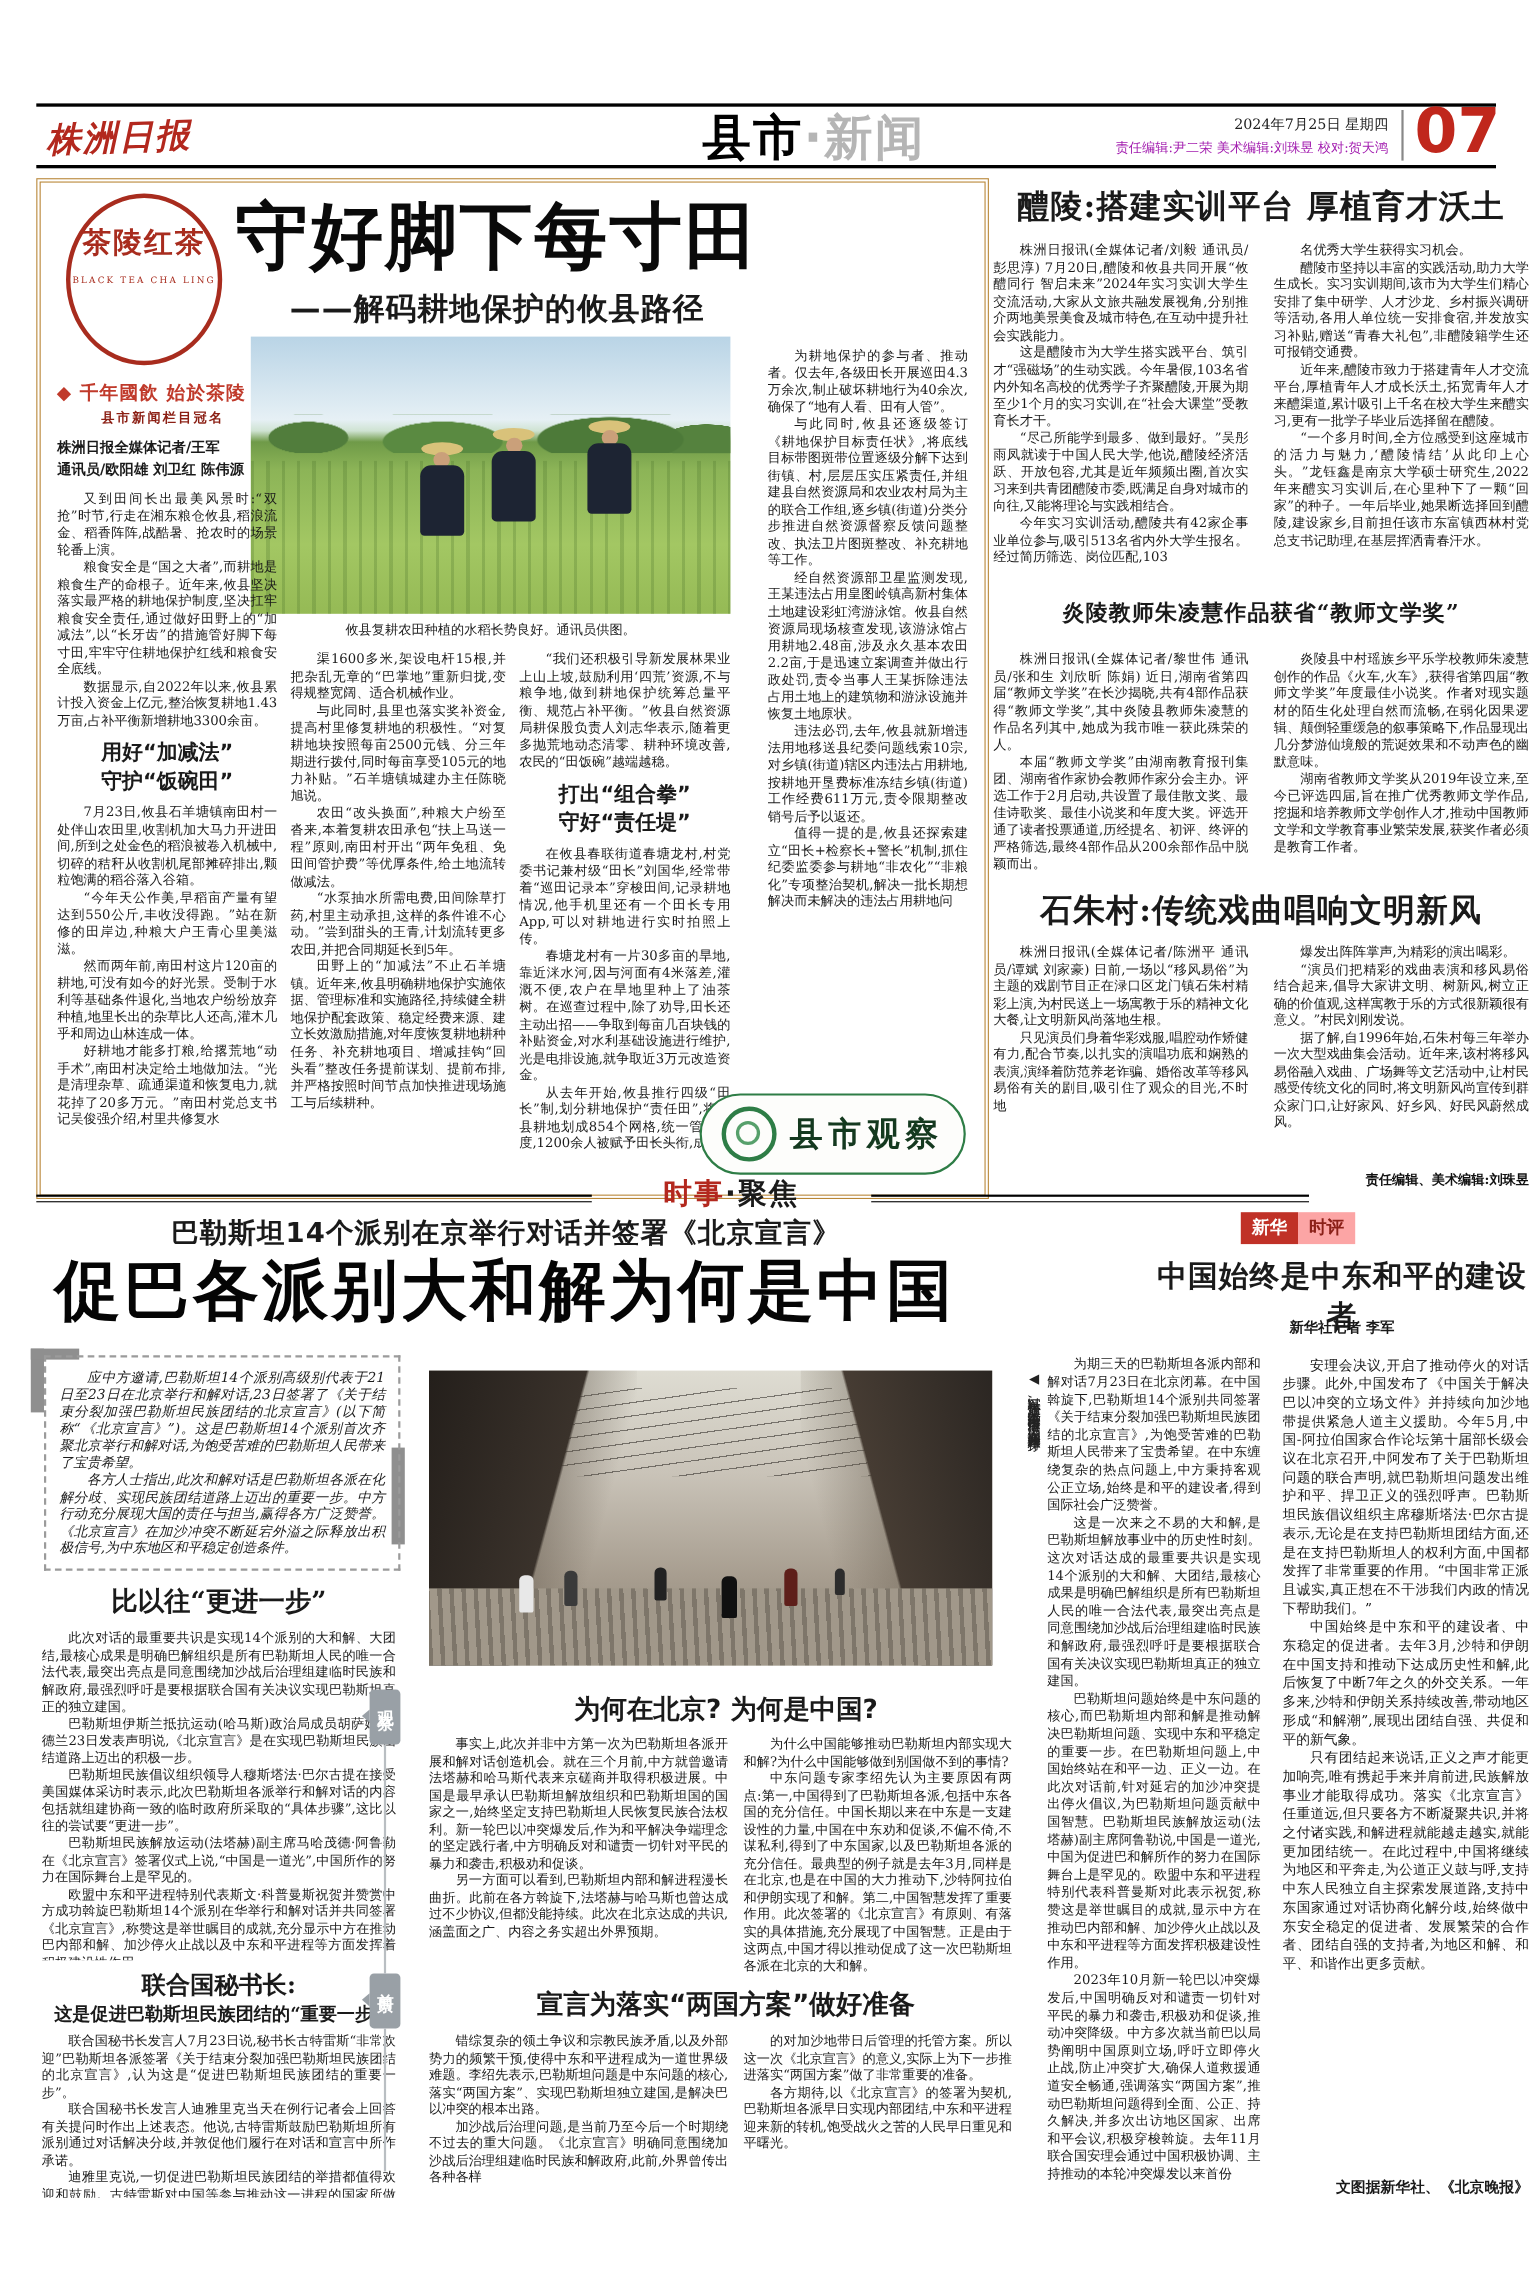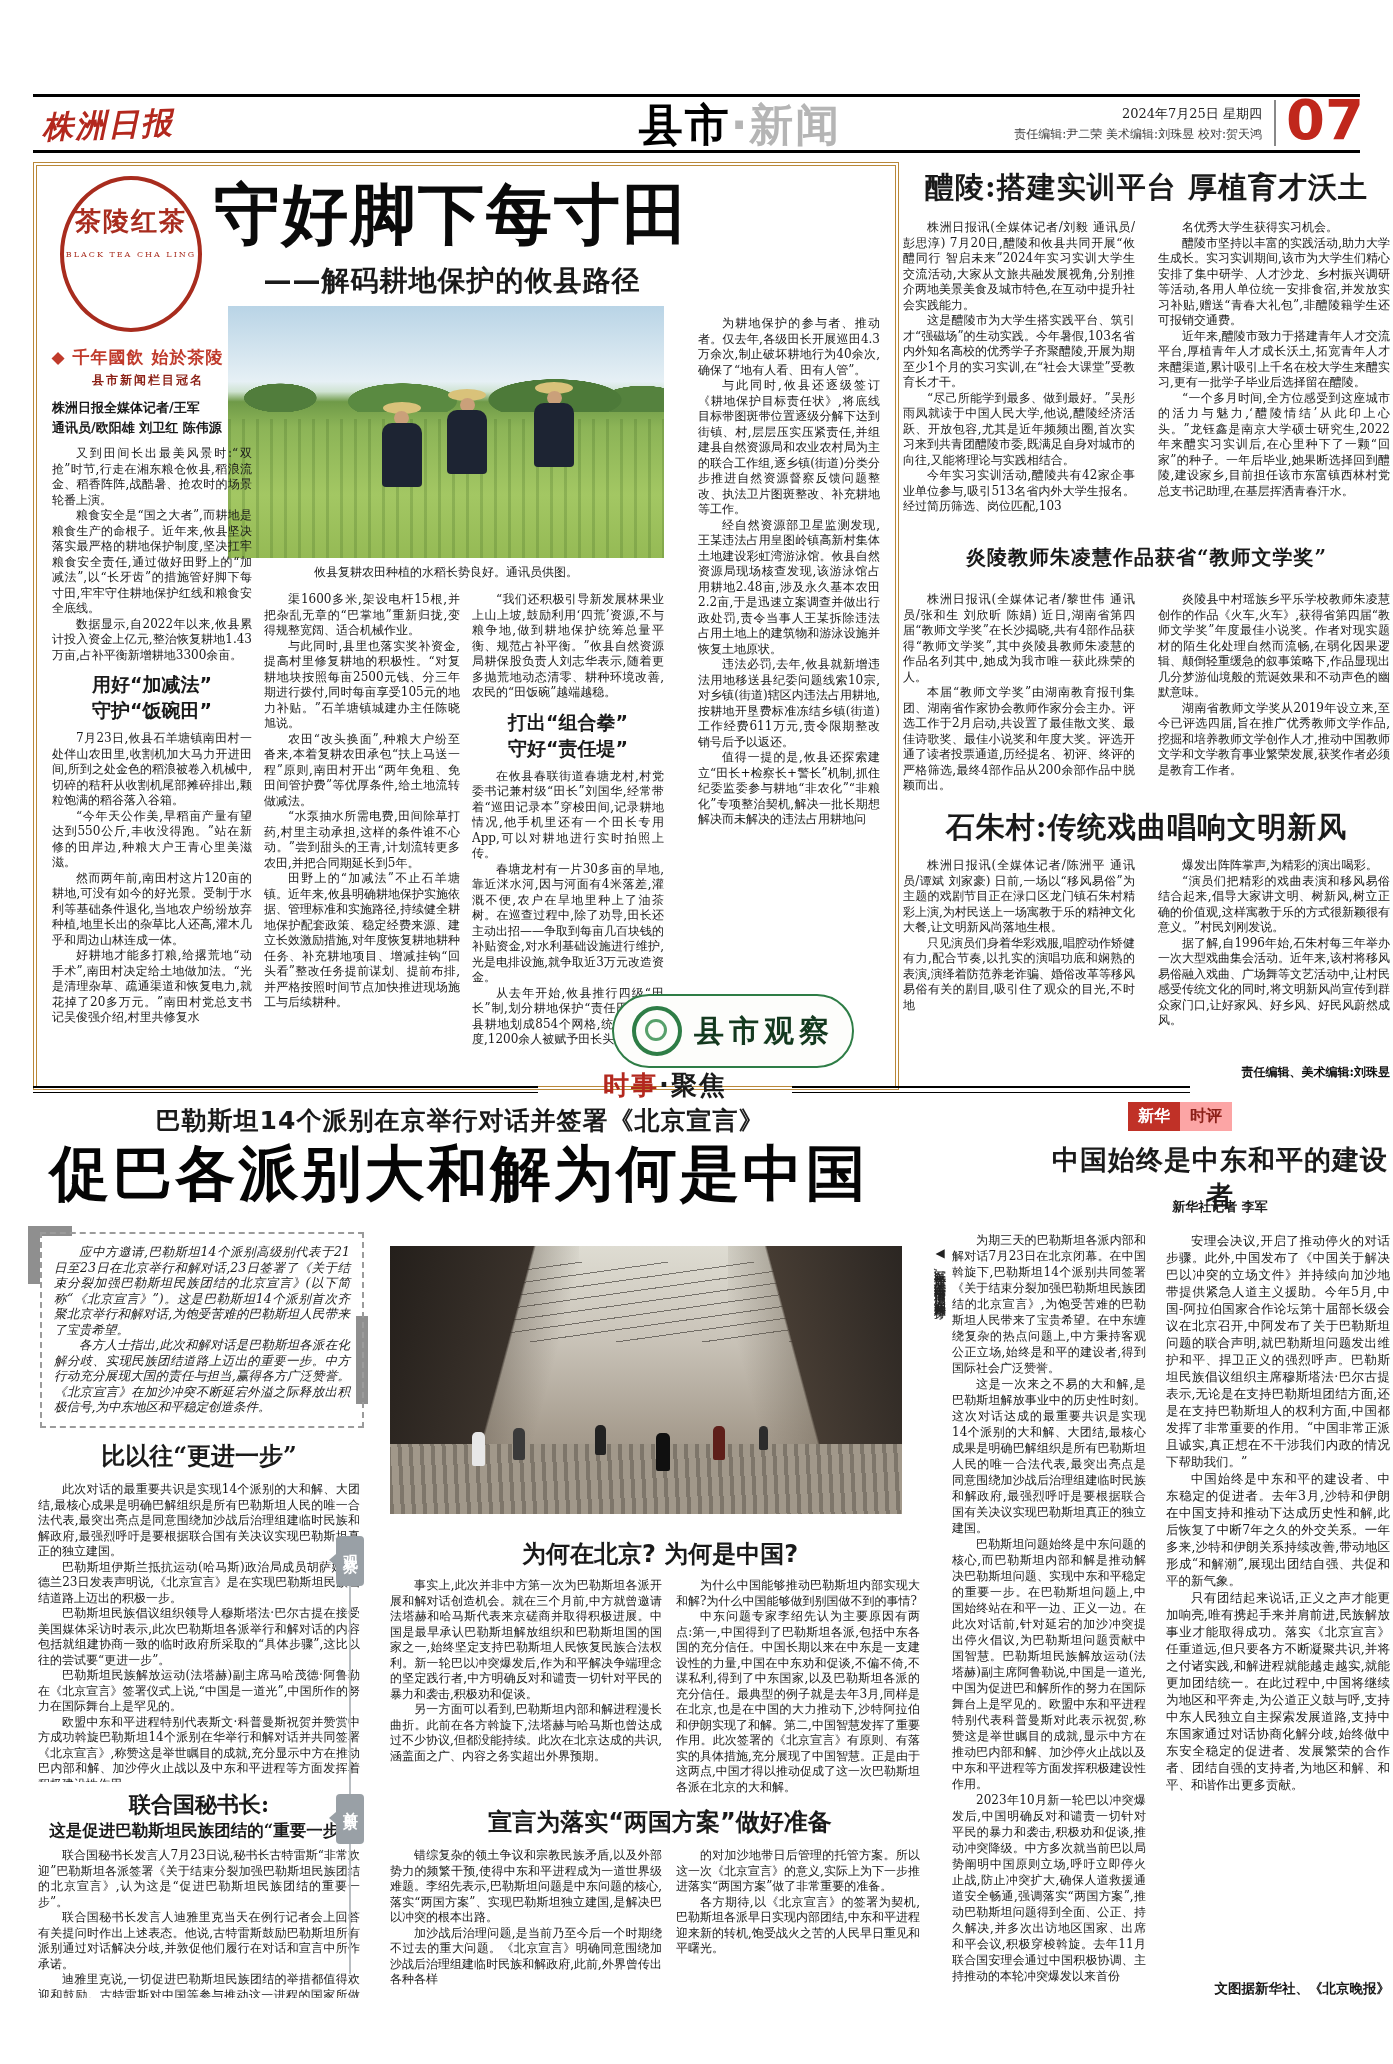--- a/index.html
+++ b/index.html
@@ -7,21 +7,21 @@
         font-family:"DejaVu Serif","Liberation Serif",serif;color:#1a1a1a;overflow:hidden;}
   .abs{position:absolute;}
   .sans{font-family:"DejaVu Sans","Liberation Sans",sans-serif;}
   .rule{background:#000;}
   
   .masthead{color:#b3281e;font-weight:bold;font-style:italic;font-size:31px;transform:rotate(-2deg);letter-spacing:2px;}
   .secttl{font-size:44px;font-weight:900;letter-spacing:2px;}
   .secttl .red{color:#000000;}
   .secttl .gray{color:#b5b5b5;}
   .dateline{font-size:13px;text-align:right;line-height:20px;color:#222;}
-  .dateline .eds{font-size:12px;color:#404040;}
+  .dateline .eds{font-size:12px;color:#a21caf;}
   .pagenum{color:#c0271c;font-size:56px;font-weight:900;line-height:56px;}
   .vdiv{width:2px;background:#888;}
   
   .leadbox{border:4px double #b98738;}
   .seal{border:4px solid #a82c1e;border-radius:50%;color:#a82c1e;text-align:center;}
   .seal .zi{font-size:26px;font-weight:bold;line-height:30px;letter-spacing:2px;margin-top:26px;}
   .seal .ring{font-size:8px;letter-spacing:2px;margin-top:14px;}
   .promo{color:#c03a2b;font-weight:bold;font-size:17px;text-align:center;letter-spacing:1px;}
   .promosub{color:#8b1f14;font-weight:bold;font-size:12px;text-align:center;letter-spacing:2px;}
   .byline{font-size:13px;font-weight:bold;line-height:20px;}
@@ -180,21 +180,21 @@
       </div>
   </div>
   <div class="abs col lead-col" style="left:698px;top:316px;width:182px;height:662px;">
       <p class="para">为耕地保护的参与者、推动者。仅去年,各级田长开展巡田4.3万余次,制止破坏耕地行为40余次,确保了“地有人看、田有人管”。</p>
       <p class="para">与此同时,攸县还逐级签订《耕地保护目标责任状》,将底线目标带图斑带位置逐级分解下达到街镇、村,层层压实压紧责任,并组建县自然资源局和农业农村局为主的联合工作组,逐乡镇(街道)分类分步推进自然资源督察反馈问题整改、执法卫片图斑整改、补充耕地等工作。</p>
       <p class="para">经自然资源部卫星监测发现,王某违法占用皇图岭镇高新村集体土地建设彩虹湾游泳馆。攸县自然资源局现场核查发现,该游泳馆占用耕地2.48亩,涉及永久基本农田2.2亩,于是迅速立案调查并做出行政处罚,责令当事人王某拆除违法占用土地上的建筑物和游泳设施并恢复土地原状。</p>
       <p class="para">违法必罚,去年,攸县就新增违法用地移送县纪委问题线索10宗,对乡镇(街道)辖区内违法占用耕地,按耕地开垦费标准冻结乡镇(街道)工作经费611万元,责令限期整改销号后予以返还。</p>
       <p class="para">值得一提的是,攸县还探索建立“田长+检察长+警长”机制,抓住纪委监委参与耕地“非农化”“非粮化”专项整治契机,解决一批长期想解决而未解决的违法占用耕地问</p>
     </div>
 
-  <div class="abs watch" style="left:612px;top:994px;width:238px;height:70px;">
+  <div class="abs watch" style="left:636px;top:994px;width:238px;height:70px;">
     <div class="ring"></div>
     <div class="wt">县市观察</div>
   </div>
 
   <div class="abs rahead" style="left:903px;top:168px;width:487px;font-size:29px;">醴陵:搭建实训平台  厚植育才沃土</div>
   <div class="abs col ra-col" style="left:903px;top:220px;width:232px;height:308px;">
       <p class="para">株洲日报讯(全媒体记者/刘毅 通讯员/彭思淳) 7月20日,醴陵和攸县共同开展“攸醴同行 智启未来”2024年实习实训大学生交流活动,大家从文旅共融发展视角,分别推介两地美景美食及城市特色,在互动中提升社会实践能力。</p>
       <p class="para">这是醴陵市为大学生搭实践平台、筑引才“强磁场”的生动实践。今年暑假,103名省内外知名高校的优秀学子齐聚醴陵,开展为期至少1个月的实习实训,在“社会大课堂”受教育长才干。</p>
       <p class="para">“尽己所能学到最多、做到最好。”吴彤雨凤就读于中国人民大学,他说,醴陵经济活跃、开放包容,尤其是近年频频出圈,首次实习来到共青团醴陵市委,既满足自身对城市的向往,又能将理论与实践相结合。</p>
       <p class="para">今年实习实训活动,醴陵共有42家企事业单位参与,吸引513名省内外大学生报名。经过简历筛选、岗位匹配,103</p>

